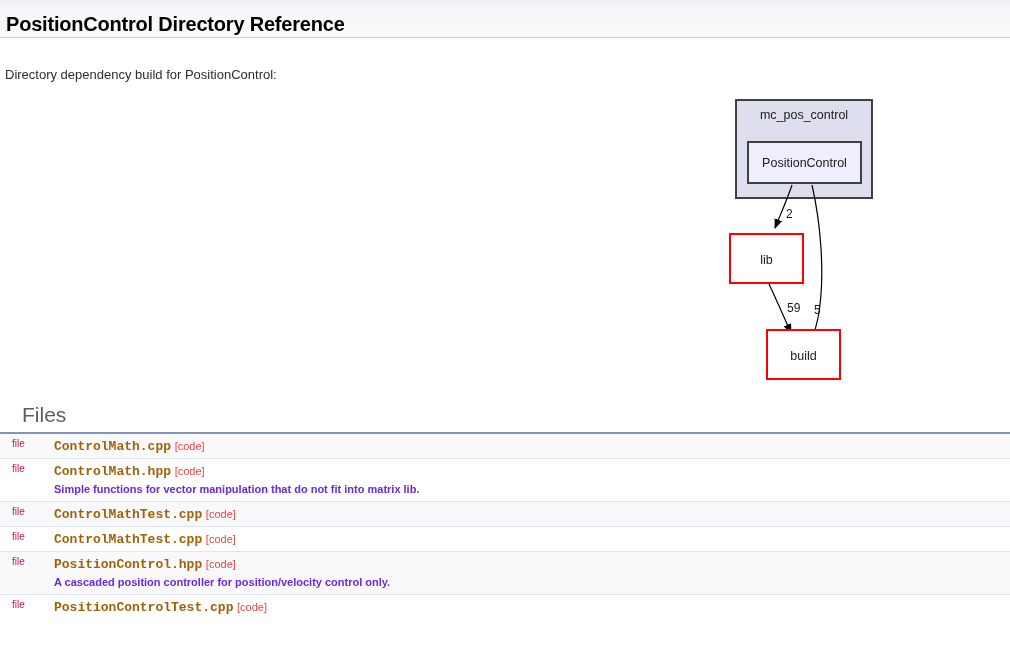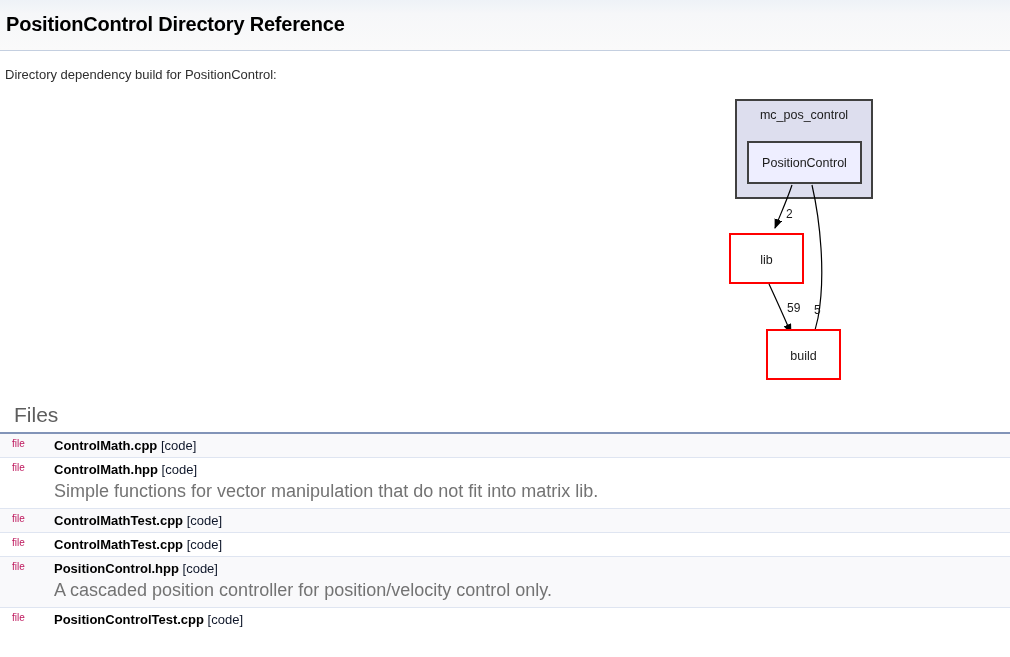--- a/index.html
+++ b/index.html
@@ -12,21 +12,21 @@
     height: 657px;
     font-family: "Liberation Sans", sans-serif;
     font-size: 13px;
     color: #303030;
     overflow: hidden;
     position: relative;
   }
 
   
   #header-band {
-    height: 51px;
+    height: 38px;
     box-sizing: border-box;
     background: linear-gradient(to bottom, #eef2f7 0%, #f6f7f9 28%, #fafafa 100%);
     border-bottom: 1px solid #c4cfe0;
     position: relative;
   }
   #page-title {
     position: absolute;
     left: 6px;
     top: 13px;
     font-size: 20px;
@@ -58,21 +58,21 @@
 
   
   #files-section {
     position: absolute;
     left: 0;
     top: 400px;
     width: 1010px;
   }
   #files-heading {
     margin: 0;
-    padding: 0 0 0 14px;
+    padding: 0 0 0 22px;
     font-size: 21px;
     font-weight: normal;
     color: #5d5d5d;
     line-height: 30px;
     height: 30px;
   }
   #files-table {
     width: 1010px;
     border-collapse: collapse;
     border-top: 2px solid #8294b8;
@@ -93,36 +93,37 @@
     font-size: 10px;
     color: #be185d;
     vertical-align: top;
     white-space: nowrap;
   }
   td.name-cell {
     padding: 4px 4px 4px 0;
     vertical-align: top;
   }
   a.file-link {
-    color: #000000;
+    color: #a16207;
     font-weight: bold;
     font-size: 13px;
     text-decoration: none;
+    font-family: Liberation Mono, monospace;
   }
   a.code-link {
-    color: #0f172a;
-    font-size: 13px;
+    color: #ef4444;
+    font-size: 11px;
     text-decoration: none;
   }
   .file-desc {
     padding-top: 4px;
     padding-bottom: 2px;
-    font-size: 18px;
-    color: #737373;
-    font-weight: normal;
+    font-size: 11px;
+    color: #6d28d9;
+    font-weight: bold;
   }
   .nowrap { white-space: nowrap; }
 </style>
 </head>
 <body>
 
 <div id="header-band">
   <div id="page-title">PositionControl Directory Reference</div>
 </div>
 

